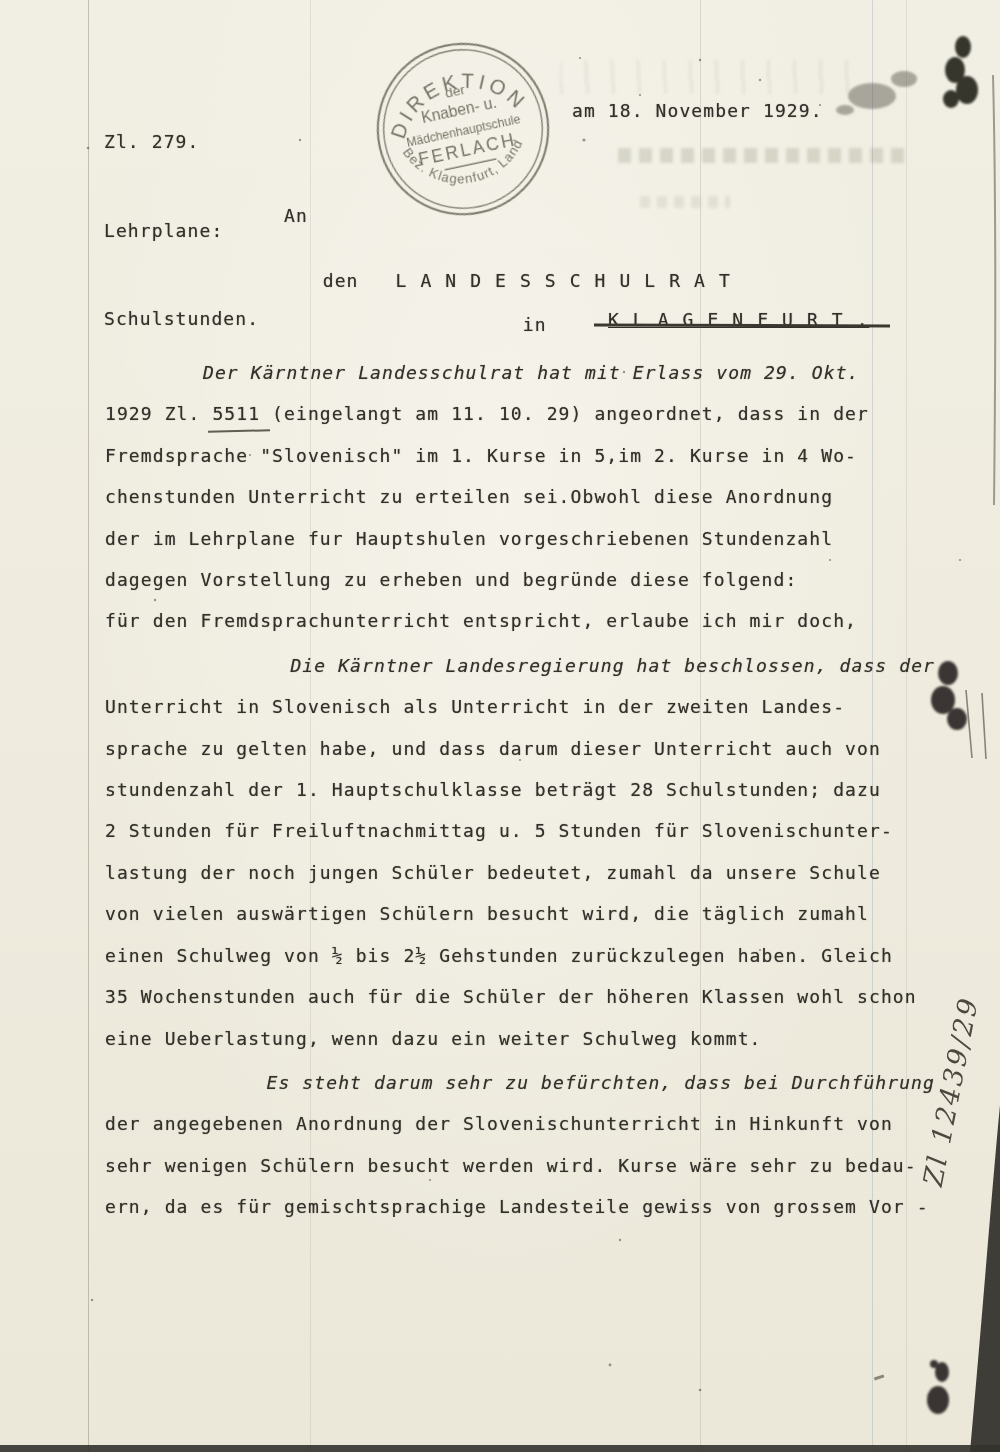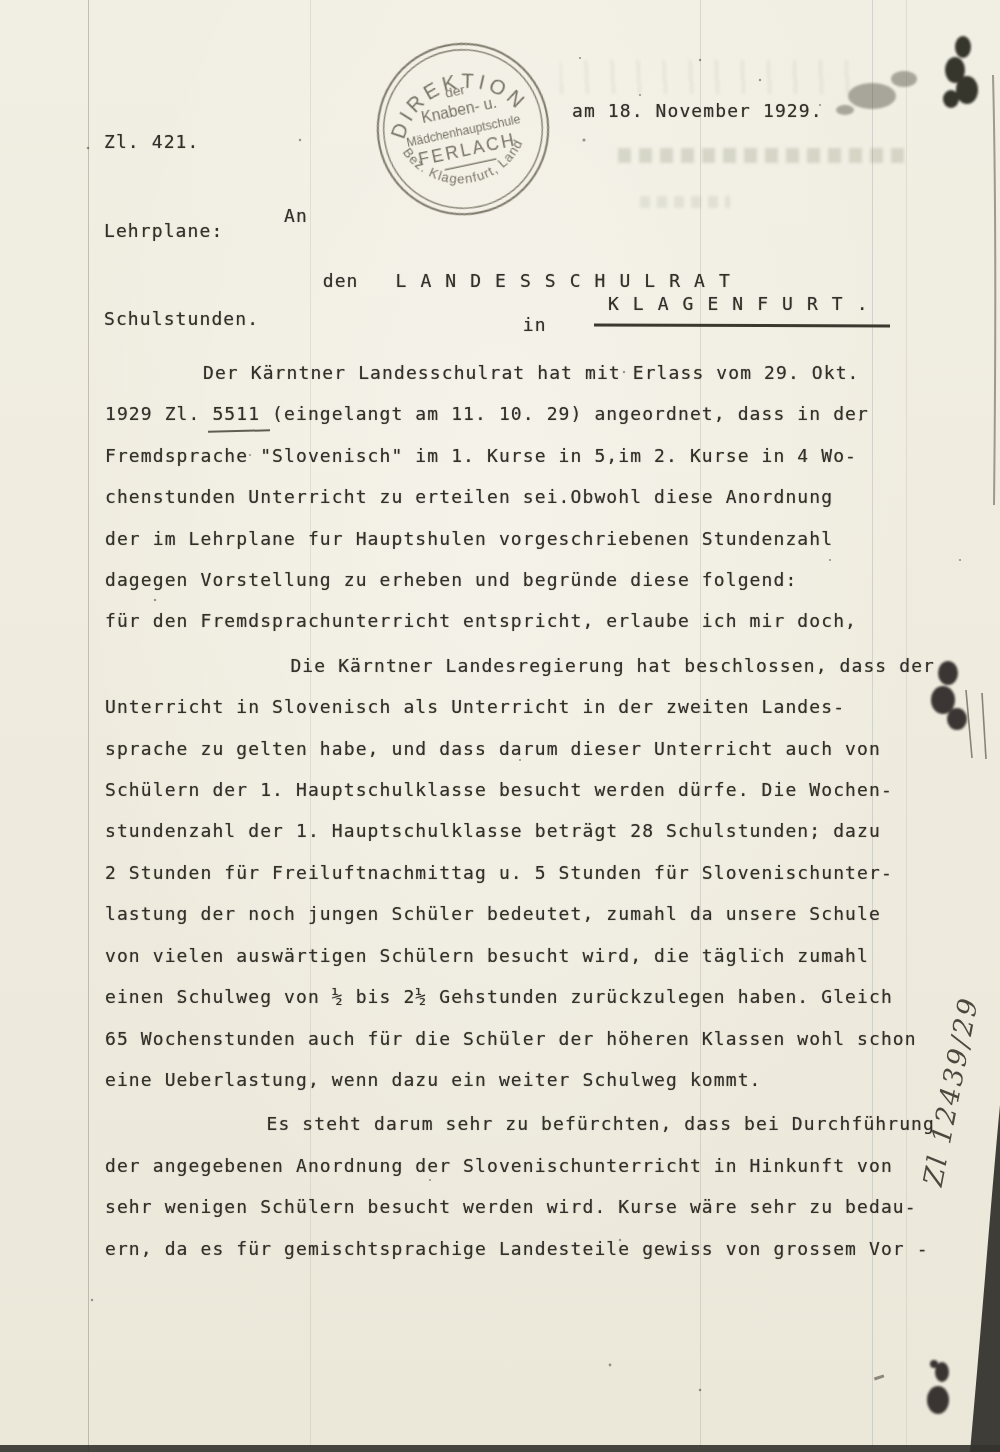--- a/index.html
+++ b/index.html
@@ -28,30 +28,30 @@
     letter-spacing:1.1px;
     text-shadow:0 0 1px rgba(45,42,35,.55);
   }
   .ref{position:absolute;left:104px;top:68px;line-height:29.5px;}
   .dateline{position:absolute;left:572px;top:100px;}
 
   .addr-an{position:absolute;left:284px;top:205px;}
   .addr-row2{position:absolute;left:275px;top:249px;}
   .addr-name{margin-left:37px;letter-spacing:1.6px;}
   .addr-row3{position:absolute;left:475px;top:293px;}
-  .addr-city{position:absolute;left:133px;top:0;letter-spacing:1.6px;}
+  .addr-city{position:absolute;left:133px;top:16px;letter-spacing:1.6px;text-decoration:underline;}
 
   .underline{position:absolute;background:#3b382f;pointer-events:none;}
   .ul-city{left:594px;top:324px;width:296px;height:3px;transform:rotate(.15deg);}
   .ul-5511{left:208px;top:430px;width:62px;height:2px;transform:rotate(-1.4deg);opacity:.8;}
 
   .body-block{position:absolute;left:105px;top:352px;width:830px;}
   .bline{white-space:pre;font-size:18px;letter-spacing:1.1px;line-height:41.4px;
          text-shadow:0 0 1px rgba(45,42,35,.55);}
-  .bline.first{padding-left:98px;}
+  .bline.first{padding-left:98px;font-style:italic;}
   .para + .para .bline.first{margin-top:3px;text-align:right;}
 
   .stamp{position:absolute;left:370px;top:36px;width:186px;height:186px;
          transform:rotate(-12deg);opacity:.82;pointer-events:none;}
   .stamp text{fill:#5c584a;font-family:"Liberation Sans","DejaVu Sans",sans-serif;}
 
   .margin-note{
     position:absolute;left:790px;top:1072px;width:330px;height:40px;
     transform:rotate(-79deg);
     font-family:"DejaVu Serif","Liberation Serif",serif;
@@ -79,21 +79,21 @@
   <div class="vline vl2"></div>
   <div class="vline vl3"></div>
   <div class="vline vl4"></div>
   <div class="vline vl5"></div>
 
   <div class="bleed bleed3"></div>
   <div class="bleed bleed1"></div>
   <div class="bleed bleed2"></div>
 
   <div class="ref typed">
-    <div>Zl. 421.</div>
+    <div>Zl. 279.</div>
     <div>Lehrplane:</div>
     <div>Schulstunden.</div>
   </div>
 
   <div class="dateline typed">am 18. November 1929.</div>
 
   <svg class="stamp" viewBox="0 0 190 190">
     <defs>
       <path id="arcTop" d="M 30,108 A 66,66 0 0 1 160,108" fill="none"></path>
       <path id="arcBot" d="M 26,92 A 70,70 0 0 0 164,92" fill="none"></path>
@@ -136,27 +136,26 @@
         <div class="bline">Fremdsprache "Slovenisch" im 1. Kurse in 5,im 2. Kurse in 4 Wo-</div>
         <div class="bline">chenstunden Unterricht zu erteilen sei.Obwohl diese Anordnung</div>
         <div class="bline">der im Lehrplane fur Hauptshulen vorgeschriebenen Stundenzahl</div>
         <div class="bline">dagegen Vorstellung zu erheben und begründe diese folgend:</div>
         <div class="bline">für den Fremdsprachunterricht entspricht, erlaube ich mir doch,</div>
       </div>
       <div class="para">
         <div class="bline first">Die Kärntner Landesregierung hat beschlossen, dass der</div>
         <div class="bline">Unterricht in Slovenisch als Unterricht in der zweiten Landes-</div>
         <div class="bline">sprache zu gelten habe, und dass darum dieser Unterricht auch von</div>
-        <div class="bline">Schülern der 1. Hauptschulklasse besucht werden dürfe. Die Wochen-</div>
         <div class="bline">stundenzahl der 1. Hauptschulklasse beträgt 28 Schulstunden; dazu</div>
         <div class="bline">2 Stunden für Freiluftnachmittag u. 5 Stunden für Slovenischunter-</div>
         <div class="bline">lastung der noch jungen Schüler bedeutet, zumahl da unsere Schule</div>
         <div class="bline">von vielen auswärtigen Schülern besucht wird, die täglich zumahl</div>
         <div class="bline">einen Schulweg von ½ bis 2½ Gehstunden zurückzulegen haben. Gleich</div>
-        <div class="bline">65 Wochenstunden auch für die Schüler der höheren Klassen wohl schon</div>
+        <div class="bline">35 Wochenstunden auch für die Schüler der höheren Klassen wohl schon</div>
         <div class="bline">eine Ueberlastung, wenn dazu ein weiter Schulweg kommt.</div>
       </div>
       <div class="para">
         <div class="bline first">Es steht darum sehr zu befürchten, dass bei Durchführung</div>
         <div class="bline">der angegebenen Anordnung der Slovenischunterricht in Hinkunft von</div>
         <div class="bline">sehr wenigen Schülern besucht werden wird. Kurse wäre sehr zu bedau-</div>
         <div class="bline">ern, da es für gemischtsprachige Landesteile gewiss von grossem Vor -</div>
       </div>
     </div>
 

